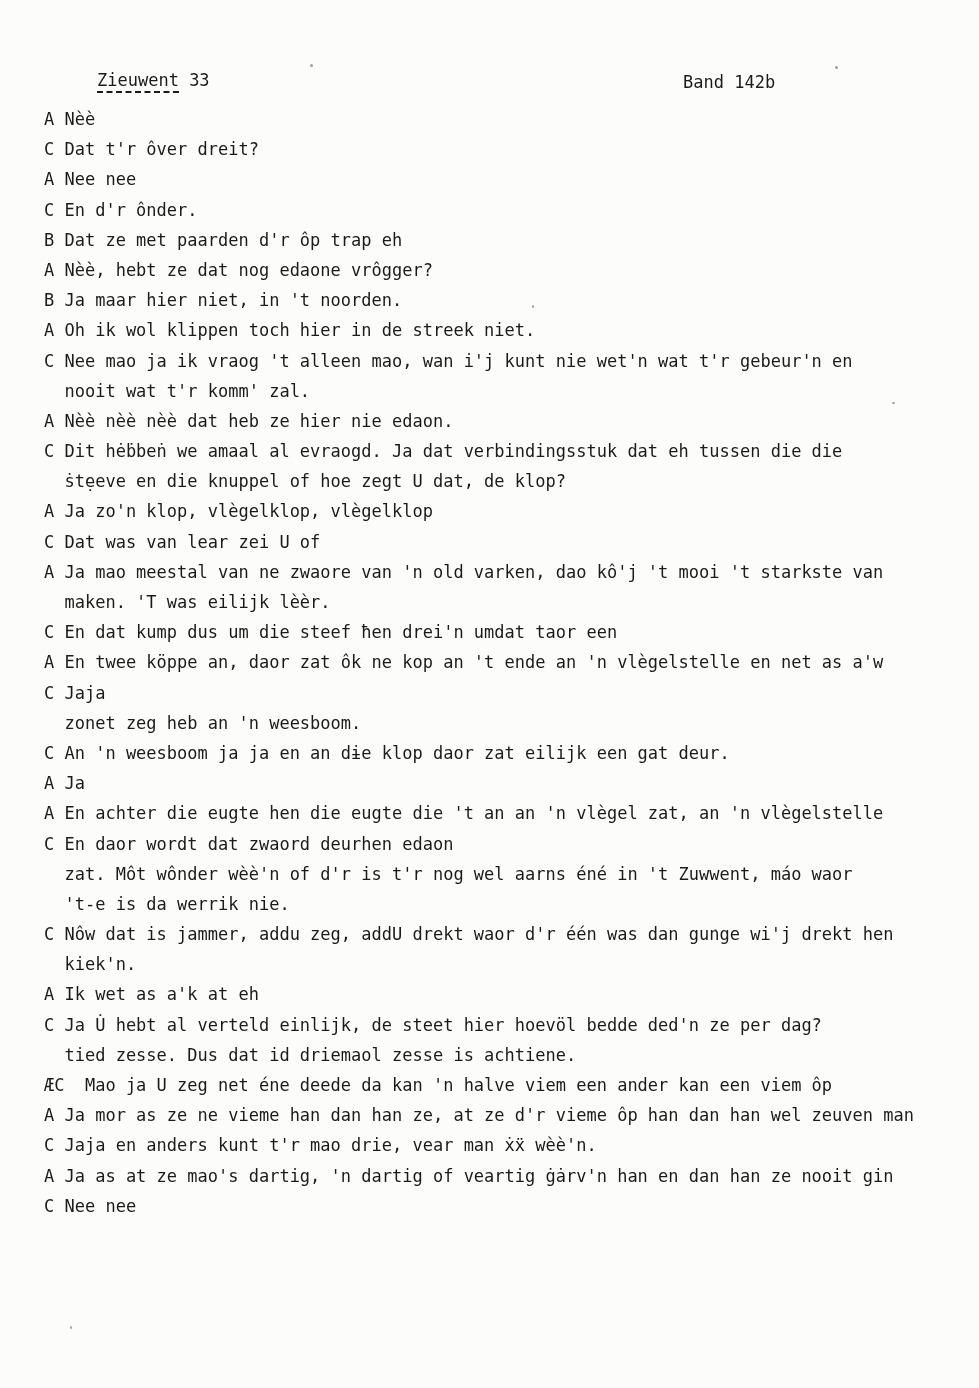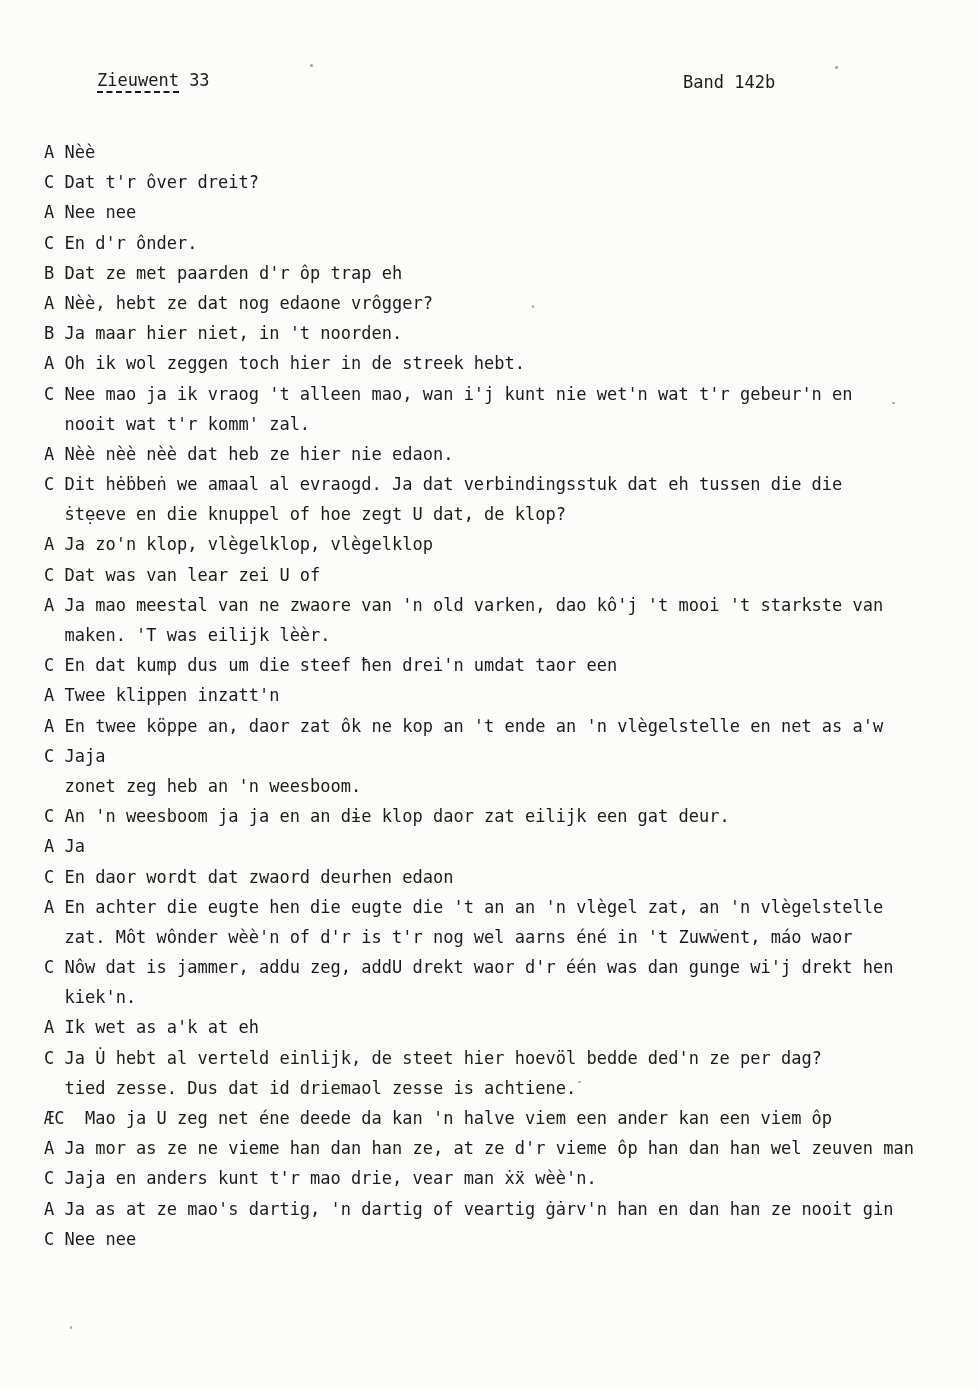--- a/index.html
+++ b/index.html
@@ -39,21 +39,20 @@
     position: absolute;
     left: 683px;
     top: -4px;
     margin-top: 6px;
   }
   .transcript {
     position: absolute;
     top: 104px;
     left: 44px;
     right: 8px;
-    margin-top: 33px;
   }
   .line {
     height: 30.2px;
     line-height: 30.2px;
     white-space: pre;
   }
   .speck {
     position: absolute;
     background: #55544f;
     border-radius: 50%;
@@ -71,40 +70,40 @@
   </div>
 
   <div class="transcript">
       <div class="line">A Nèè</div>
       <div class="line">C Dat t'r ôver dreit?</div>
       <div class="line">A Nee nee</div>
       <div class="line">C En d'r ônder.</div>
       <div class="line">B Dat ze met paarden d'r ôp trap eh</div>
       <div class="line">A Nèè, hebt ze dat nog edaone vrôgger?</div>
       <div class="line">B Ja maar hier niet, in 't noorden.</div>
-      <div class="line">A Oh ik wol zeggen toch hier in de streek hebt.</div>
+      <div class="line">A Oh ik wol klippen toch hier in de streek niet.</div>
       <div class="line">C Nee mao ja ik vraog 't alleen mao, wan i'j kunt nie wet'n wat t'r gebeur'n en</div>
       <div class="line">  nooit wat t'r komm' zal.</div>
       <div class="line">A Nèè nèè nèè dat heb ze hier nie edaon.</div>
       <div class="line">C Dit hėḃbeṅ we amaal al evraogd. Ja dat verbindingsstuk dat eh tussen die die</div>
       <div class="line">  ṡtẹeve en die knuppel of hoe zegt U dat, de klop?</div>
       <div class="line">A Ja zo'n klop, vlègelklop, vlègelklop</div>
       <div class="line">C Dat was van lear zei U of</div>
       <div class="line">A Ja mao meestal van ne zwaore van 'n old varken, dao kô'j 't mooi 't starkste van</div>
       <div class="line">  maken. 'T was eilijk lèèr.</div>
       <div class="line">C En dat kump dus um die steef ħen drei'n umdat taor een</div>
-      <div class="line">A Twee klippen inzatt'n</div>
       <div class="line">A En twee köppe an, daor zat ôk ne kop an 't ende an 'n vlègelstelle en net as a'w</div>
       <div class="line">C Jaja</div>
       <div class="line">  zonet zeg heb an 'n weesboom.</div>
       <div class="line">C An 'n weesboom ja ja en an dɨe klop daor zat eilijk een gat deur.</div>
       <div class="line">A Ja</div>
+      <div class="line">A En achter die eugte hen die eugte die 't an an 'n vlègel zat, an 'n vlègelstelle</div>
       <div class="line">C En daor wordt dat zwaord deurhen edaon</div>
-      <div class="line">A En achter die eugte hen die eugte die 't an an 'n vlègel zat, an 'n vlègelstelle</div>
       <div class="line">  zat. Môt wônder wèè'n of d'r is t'r nog wel aarns éné in 't Zuwwent, máo waor</div>
+      <div class="line">  't-e is da werrik nie.</div>
       <div class="line">C Nôw dat is jammer, addu zeg, addU drekt waor d'r één was dan gunge wi'j drekt hen</div>
       <div class="line">  kiek'n.</div>
       <div class="line">A Ik wet as a'k at eh</div>
       <div class="line">C Ja U̇ hebt al verteld einlijk, de steet hier hoevöl bedde ded'n ze per dag?</div>
       <div class="line">  tied zesse. Dus dat id driemaol zesse is achtiene.</div>
       <div class="line">ÆC  Mao ja U zeg net éne deede da kan 'n halve viem een ander kan een viem ôp</div>
       <div class="line">A Ja mor as ze ne vieme han dan han ze, at ze d'r vieme ôp han dan han wel zeuven man</div>
       <div class="line">C Jaja en anders kunt t'r mao drie, vear man ẋẍ wèè'n.</div>
       <div class="line">A Ja as at ze mao's dartig, 'n dartig of veartig ġȧrv'n han en dan han ze nooit gin</div>
       <div class="line">C Nee nee</div>

